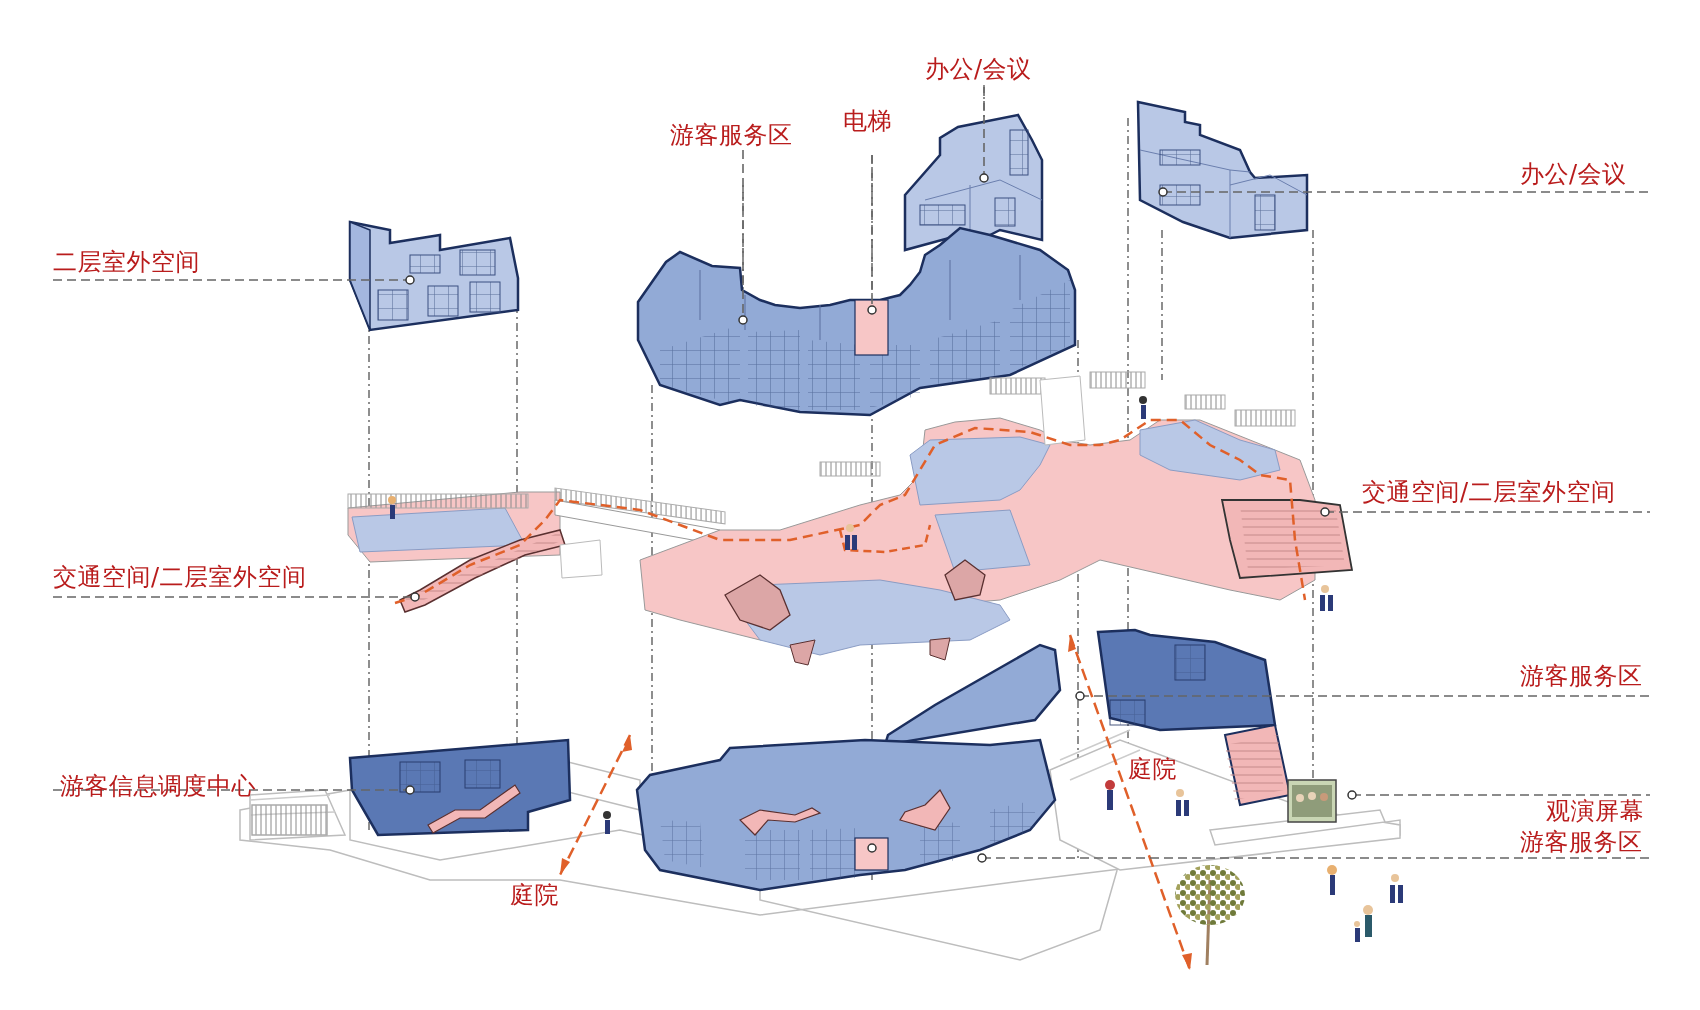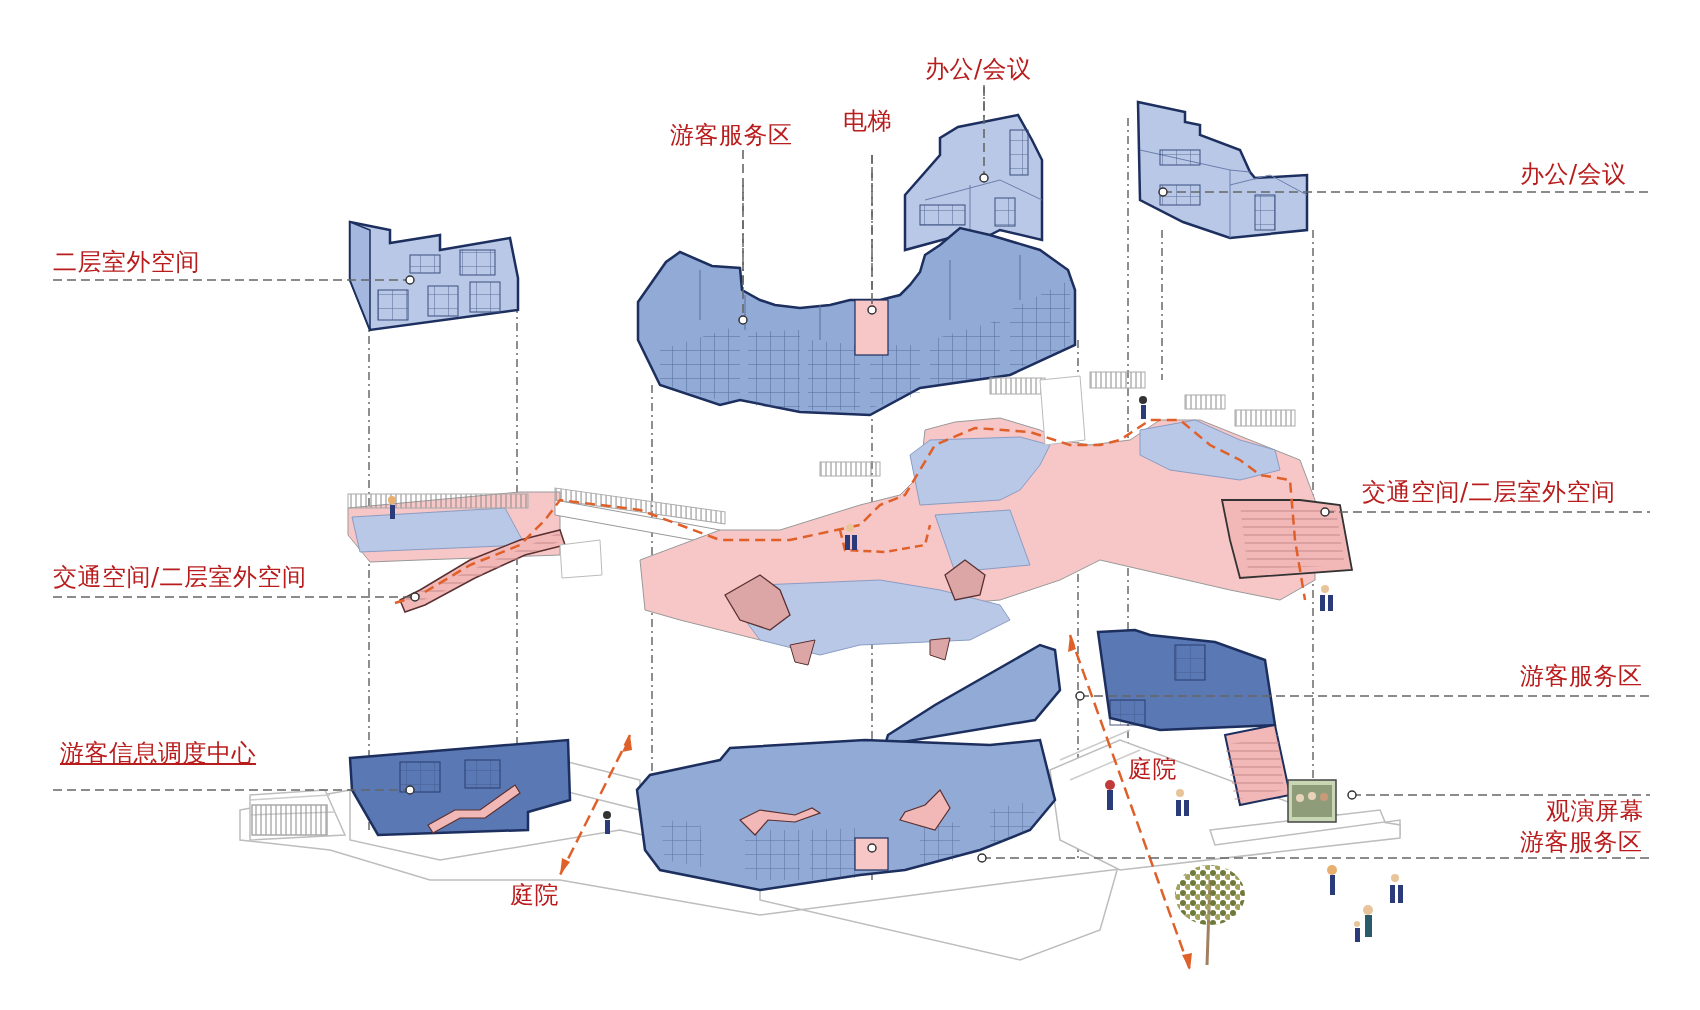--- a/index.html
+++ b/index.html
@@ -269,17 +269,17 @@
 
 <div class="label" style="left:53px; top:250px;">二层室外空间</div>
 <div class="label" style="left:670px; top:123px;">游客服务区</div>
 <div class="label" style="left:843px; top:109px;">电梯</div>
 <div class="label" style="left:925px; top:57px;">办公/会议</div>
 <div class="label right" style="left:1520px; top:162px;">办公/会议</div>
 <div class="label right" style="left:1362px; top:480px;">交通空间/二层室外空间</div>
 <div class="label" style="left:53px; top:565px;">交通空间/二层室外空间</div>
 <div class="label right" style="left:1520px; top:664px;">游客服务区</div>
 <div class="label" style="left:1128px; top:757px;">庭院</div>
-<div class="label" style="left:60px; top:741px;text-decoration:underline;">游客信息调度中心</div>
+<div class="label" style="left:60px; top:774px;">游客信息调度中心</div>
 <div class="label right" style="left:1546px; top:799px;">观演屏幕</div>
 <div class="label" style="left:510px; top:883px;">庭院</div>
 <div class="label right" style="left:1520px; top:830px;">游客服务区</div>
 </div>
 
 </body></html>

